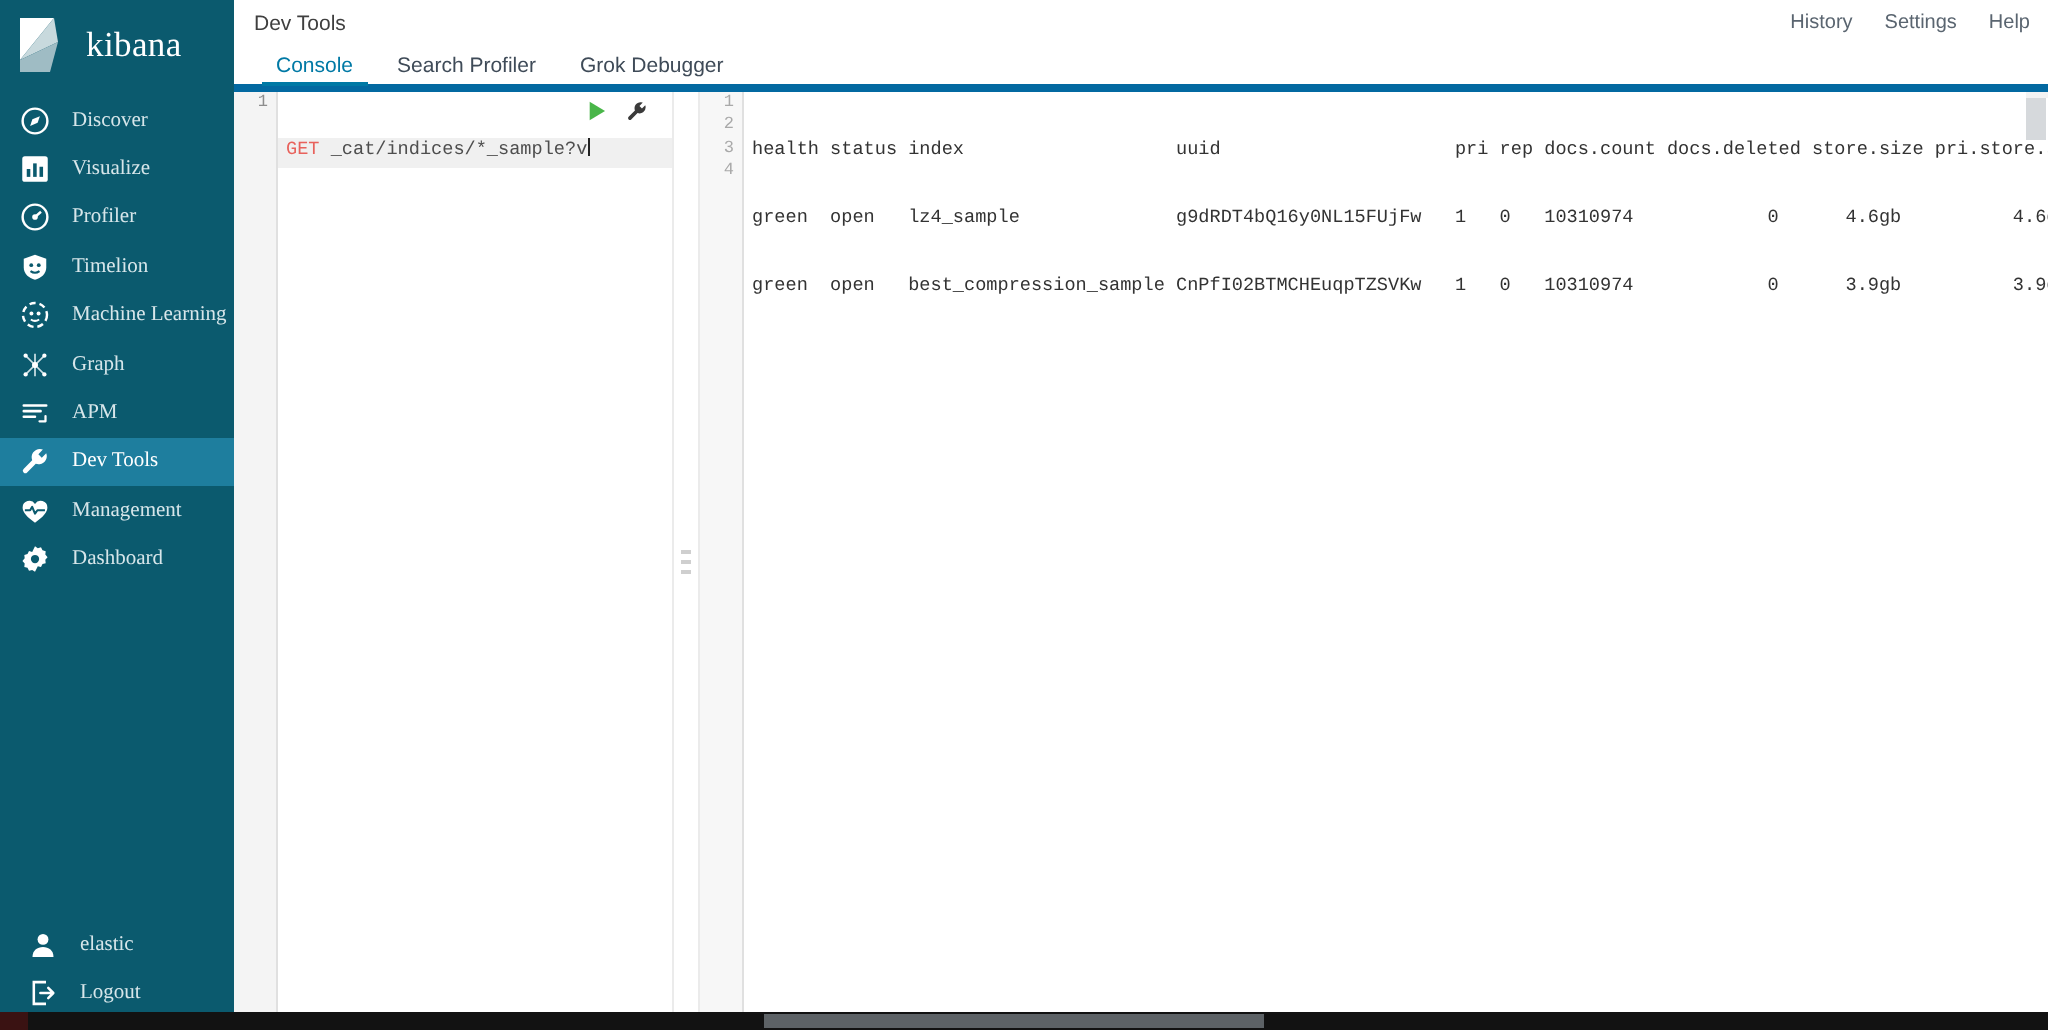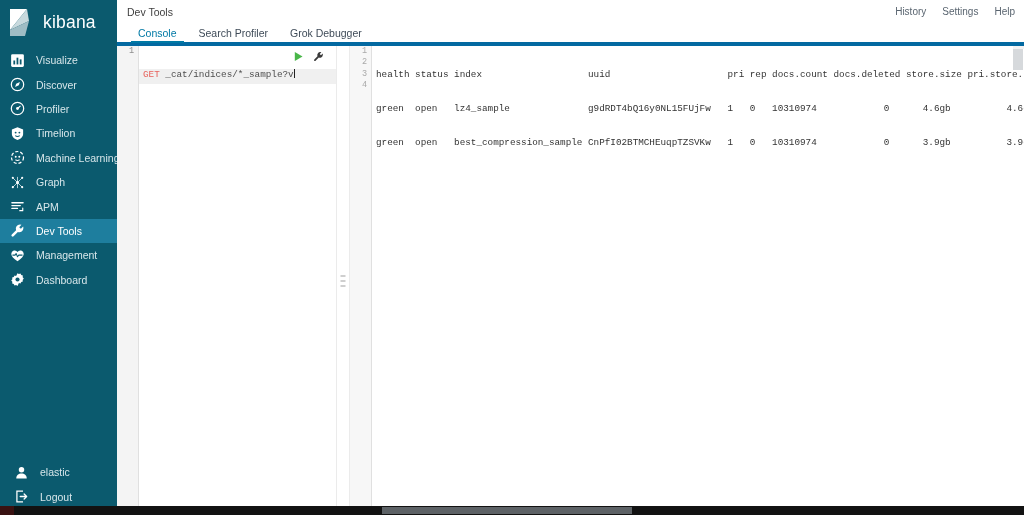--- a/index.html
+++ b/index.html
@@ -12,20 +12,21 @@
   #app { position: relative; width: 1024px; height: 515px; display: flex; }
 
   
   #sidebar {
     width: 117px; height: 515px;
     background: #0b5a6e;
     color: #e6f1f3;
     display: flex; flex-direction: column;
     flex: 0 0 117px;
     position: relative;
+    font-family: Liberation Serif, serif;
   }
   .logo-row {
     height: 44px; display: flex; align-items: center;
     padding-left: 9px; gap: 9px;
   }
   .logo-mark { width: 25px; height: 27px; display: block; }
   .logo-text {
     font-size: 17.5px; color: #ffffff; letter-spacing: .2px;
     font-weight: 400;
   }
@@ -189,37 +190,37 @@
         </svg>
       </span>
       <span class="logo-text">kibana</span>
     </div>
 
     <div class="nav-list">
 
       <div class="nav-item">
         <span class="nav-ico">
           <svg viewBox="0 0 16 16">
+              <circle cx="8" cy="8" r="6.6" fill="none" stroke="#ffffff" stroke-width="1.3"></circle>
+              <path d="M10.6 5.4 L6.6 7.1 L5.4 10.6 L9.4 8.9 Z" fill="#ffffff"></path>
+            </svg>
+        </span>
+        <span>Discover</span>
+      </div>
+
+      <div class="nav-item">
+        <span class="nav-ico">
+          <svg viewBox="0 0 16 16">
               <rect x="1.2" y="1.2" width="13.6" height="13.6" rx="1.4" fill="#ffffff"></rect>
               <rect x="3.6" y="8" width="1.9" height="4.2" fill="#0b5a6e"></rect>
               <rect x="7" y="5" width="1.9" height="7.2" fill="#0b5a6e"></rect>
               <rect x="10.4" y="6.8" width="1.9" height="5.4" fill="#0b5a6e"></rect>
             </svg>
         </span>
         <span>Visualize</span>
-      </div>
-
-      <div class="nav-item">
-        <span class="nav-ico">
-          <svg viewBox="0 0 16 16">
-              <circle cx="8" cy="8" r="6.6" fill="none" stroke="#ffffff" stroke-width="1.3"></circle>
-              <path d="M10.6 5.4 L6.6 7.1 L5.4 10.6 L9.4 8.9 Z" fill="#ffffff"></path>
-            </svg>
-        </span>
-        <span>Discover</span>
       </div>
 
       <div class="nav-item">
         <span class="nav-ico">
           <svg viewBox="0 0 16 16">
               <circle cx="8" cy="8" r="6.6" fill="none" stroke="#ffffff" stroke-width="1.3"></circle>
               <circle cx="8" cy="8" r="1.5" fill="#ffffff"></circle>
               <path d="M8 8 L11.2 5.2" stroke="#ffffff" stroke-width="1.3" fill="none"></path>
             </svg>
         </span>

